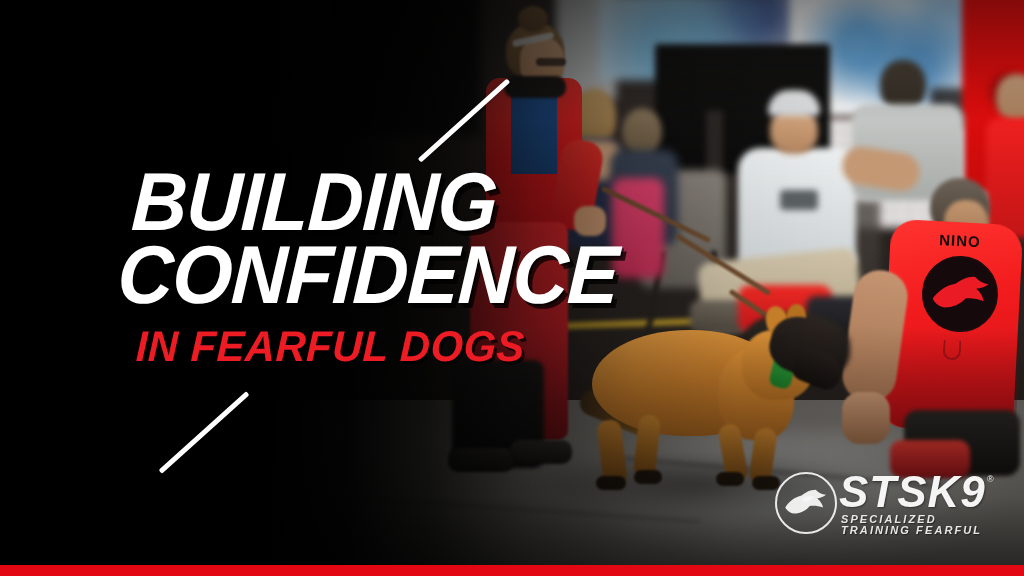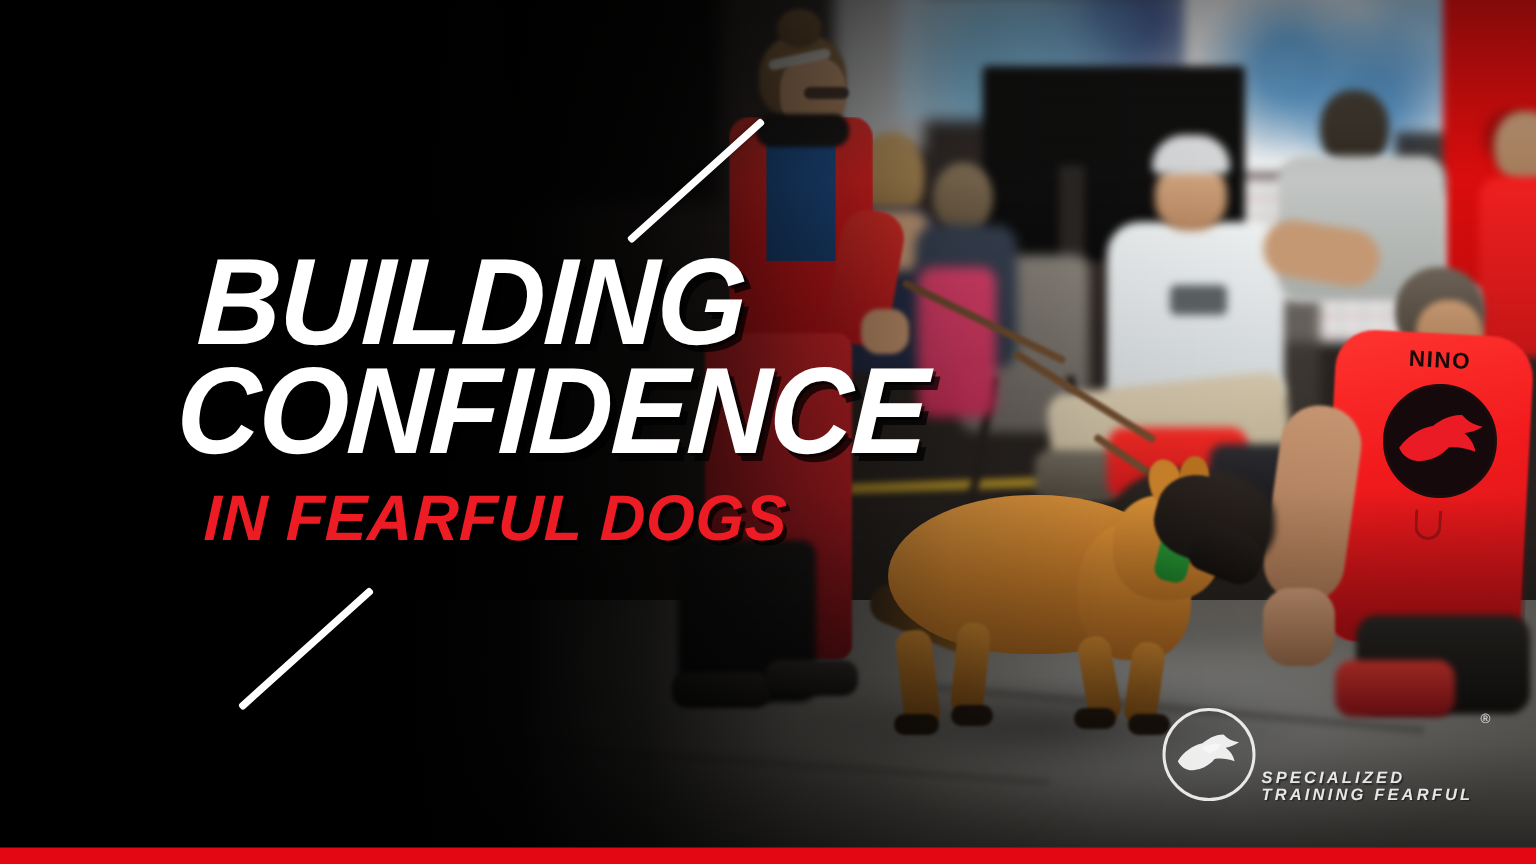--- a/index.html
+++ b/index.html
@@ -392,18 +392,19 @@
   </div>
 
   <div class="logo">
     <div class="logo-badge">
       <svg width="46" height="34" viewBox="0 0 62 44" aria-hidden="true">
         <path d="M3 28 C8 20 16 14 25 12 C30 8 36 4 44 4 C48 8 52 10 58 11 C54 14 50 15 46 16
                  C50 19 53 23 54 28 C48 26 42 25 36 26 C32 31 26 35 18 36 C12 37 6 34 3 28 Z" fill="rgba(255,255,255,.95)"></path>
         <path d="M24 16 C30 13 36 12 42 13 C40 17 36 20 30 21 Z" fill="rgba(255,255,255,.95)"></path>
       </svg>
     </div>
+    <div class="logo-word">STSK9</div>
     <div class="logo-tm">®</div>
     <div class="logo-tag">SPECIALIZED TRAINING FEARFUL</div>
   </div>
 
   <div class="redbar"></div>
 </div>
 
 </body></html>

